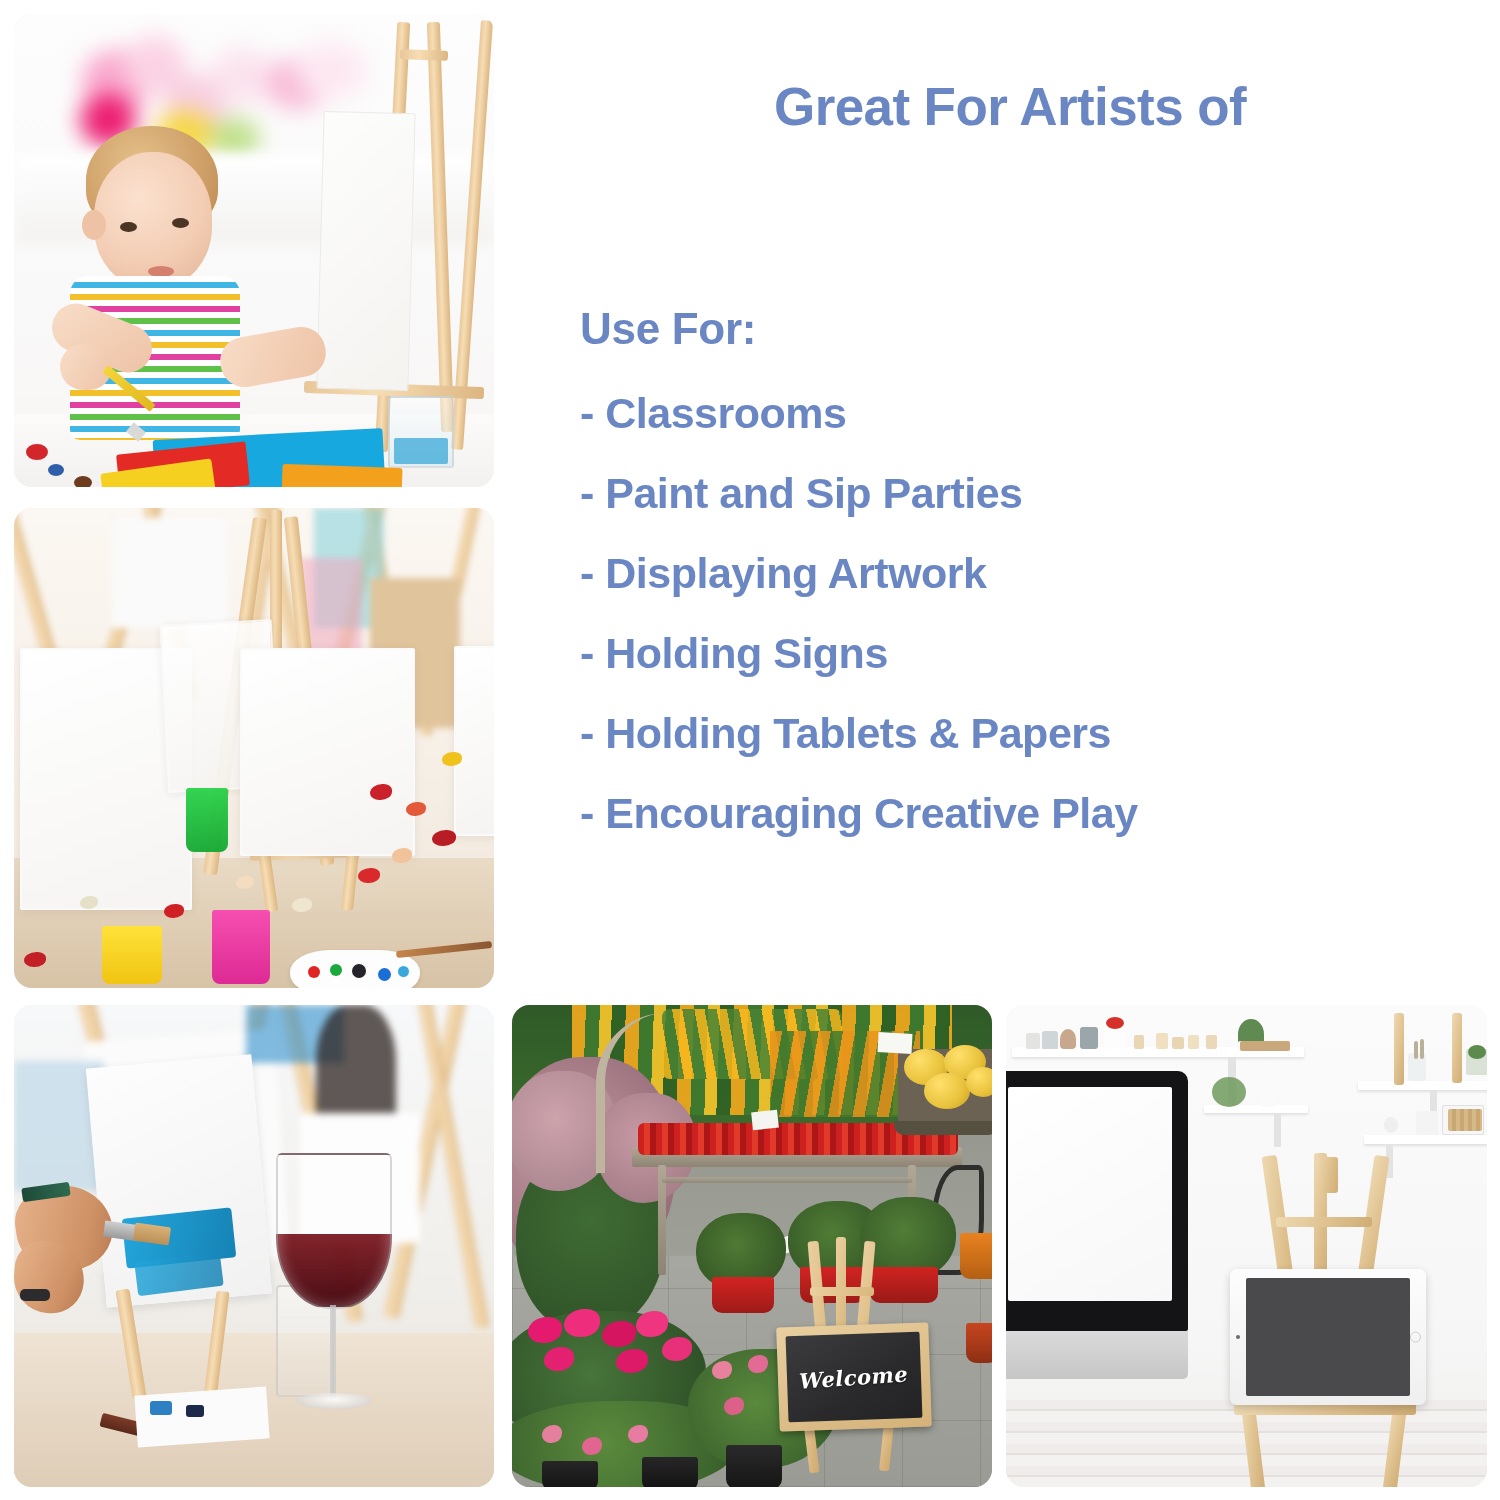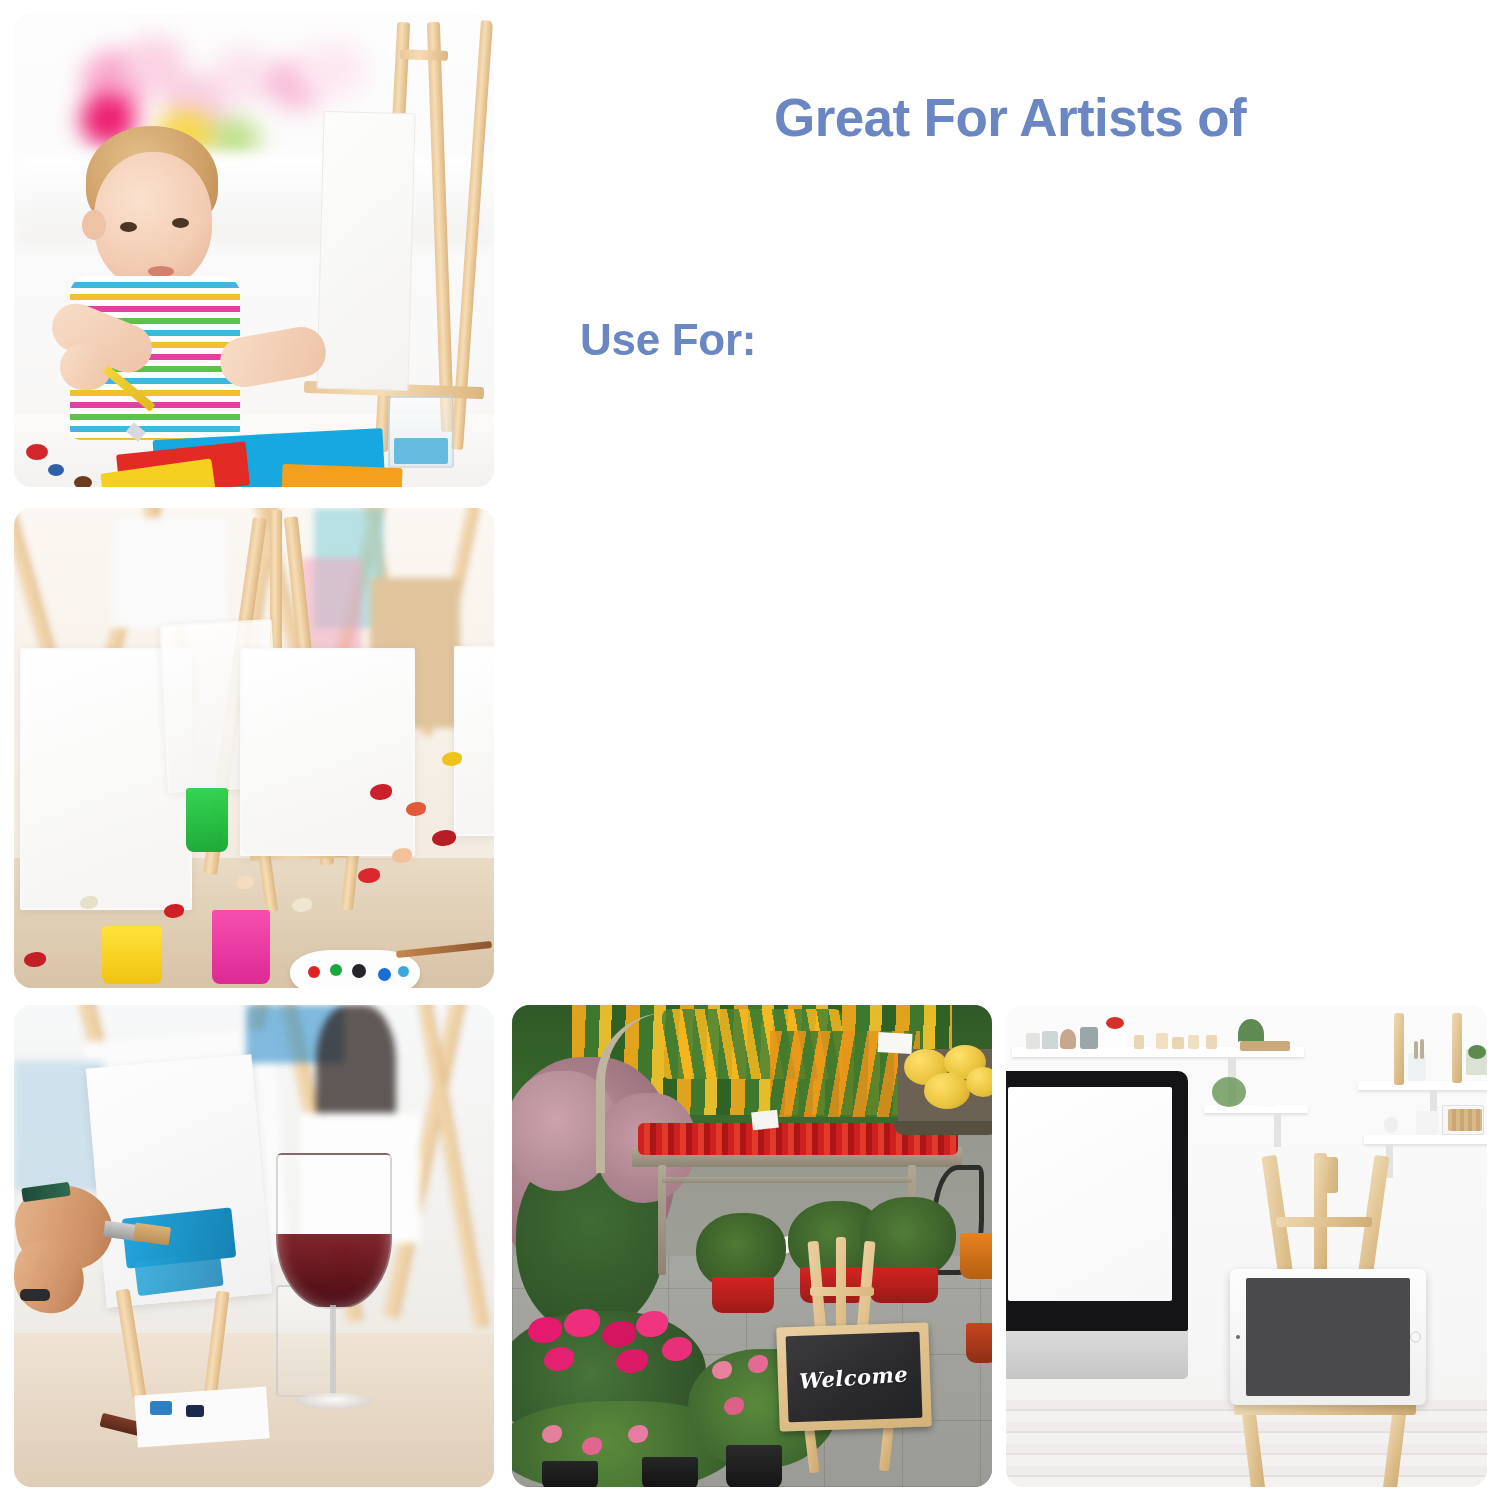--- a/index.html
+++ b/index.html
@@ -198,21 +198,21 @@
   }
   .tablet-screen { width:100%; height:100%; background:#4a4a4c; border-radius:2px; }
   .tablet-home { position:absolute; right:5px; top:50%; transform:translateY(-50%);
     width:11px; height:11px; border-radius:50%; border:1px solid #cfcfcf; }
   .tablet-cam { position:absolute; left:6px; top:50%; transform:translateY(-50%);
     width:4px; height:4px; border-radius:50%; background:#6b6b6b; }
 
   
   .text-col {
     position: absolute;
-    left: 530px; top: 15px; width: 960px; height: 980px;
+    left: 530px; top: 4px; width: 960px; height: 980px;
   }
   .headline {
     position:absolute; left:0; top:72px; width:100%;
     text-align:center;
     color:#6a87c4;
     font-family:"Liberation Sans", sans-serif;
     font-weight: 800;
     font-size: 53px;
     line-height: 1.16;
     letter-spacing: -0.6px;
@@ -552,15 +552,23 @@
     </div>
   </div>
 
   <div class="text-col">
     <h1 class="headline">
       <span>Great For Artists of</span>
     </h1>
 
     <div class="use-for">Use For:</div>
 
+    <ul class="uses">
+      <li>- Classrooms</li>
+      <li>- Paint and Sip Parties</li>
+      <li>- Displaying Artwork</li>
+      <li>- Holding Signs</li>
+      <li>- Holding Tablets &amp; Papers</li>
+      <li>- Encouraging Creative Play</li>
+    </ul>
   </div>
 
 </div>
 
 </body></html>

